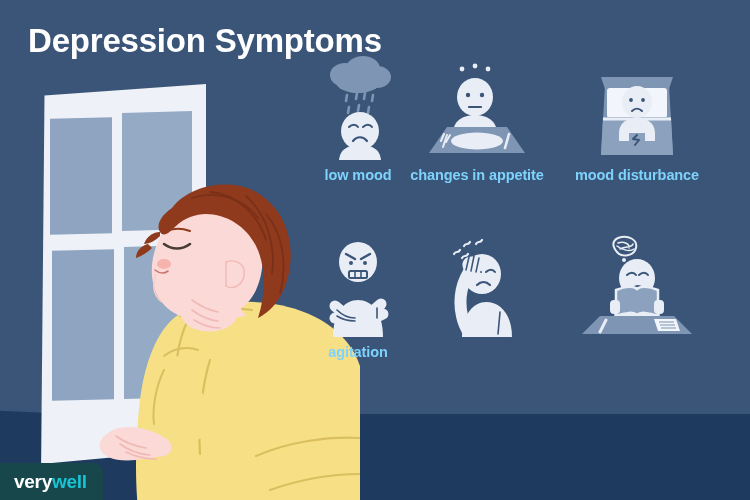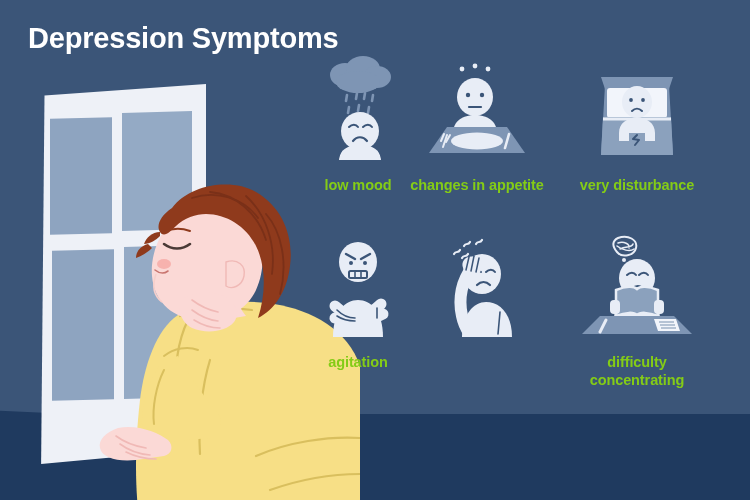--- a/index.html
+++ b/index.html
@@ -35,21 +35,21 @@
     left: 0; top: 386px;
     width: 330px; height: 40px;
     background: #1f3a5f;
     clip-path: polygon(0 100%, 0 62%, 100% 100%);
   }
 
   
   .title {
     position: absolute;
     left: 28px; top: 22px;
-    font-size: 29px;
+    font-size: 33px;
     font-weight: bold;
     color: #ffffff;
     letter-spacing: -0.2px;
     white-space: nowrap;
   }
 
   
   .logo {
     position: absolute;
     left: 0px; bottom: 0px;
@@ -96,24 +96,24 @@
     width: 150px;
     text-align: center;
   }
   .sym .art {
     height: 105px;
     display: flex;
     align-items: flex-end;
     justify-content: center;
   }
   .sym .label {
-    margin-top: 16px;
+    margin-top: 6px;
     font-size: 14.5px;
     font-weight: bold;
-    color: #84cc16;
+    color: #7dd3fc;
     line-height: 1.25;
     letter-spacing: -0.1px;
   }
   .sym.c0 { left: 283px; }
   .sym.c1 { left: 402px; }
   .sym.c2 { left: 562px; }
   .sym.r0 { top: 55px; }
   .sym.r1 { top: 232px; text-align: center; }
 </style>
 </head>
@@ -284,21 +284,21 @@
         <ellipse cx="60" cy="47" rx="15" ry="16" fill="#e8edf6"></ellipse>
         <circle cx="54" cy="45" r="1.9" fill="#3b5578"></circle>
         <circle cx="66" cy="45" r="1.9" fill="#3b5578"></circle>
         <path d="M55 56 C 58 53 62 53 65 56" stroke="#3b5578" stroke-width="2" fill="none" stroke-linecap="round"></path>
 
         <path d="M42 78 C 42 68 50 63 60 63 C 70 63 78 68 78 78 L 78 86 L 68 86 L 68 78 L 52 78 L 52 86 L 42 86 Z" fill="#e8edf6"></path>
 
         <path d="M60 80 L 56 84 L 62 85 L 58 90" stroke="#3b5578" stroke-width="2" fill="none" stroke-linecap="round" stroke-linejoin="round"></path>
       </svg>
     </div>
-    <div class="label">very disturbance</div>
+    <div class="label">mood disturbance</div>
   </div>
 
   <div class="sym r1 c0">
     <div class="art">
       <svg width="110" height="105" viewBox="0 0 110 105" xmlns="http://www.w3.org/2000/svg">
         <ellipse cx="55" cy="30" rx="19" ry="20" fill="#e8edf6"></ellipse>
 
         <path d="M43 22 L 52 27" stroke="#3b5578" stroke-width="2.4" stroke-linecap="round"></path>
         <path d="M67 22 L 58 27" stroke="#3b5578" stroke-width="2.4" stroke-linecap="round"></path>
         <circle cx="48" cy="31" r="2" fill="#3b5578"></circle>
@@ -380,17 +380,19 @@
         <line x1="34" y1="88" x2="28" y2="100" stroke="#e8edf6" stroke-width="3" stroke-linecap="round"></line>
 
         <polygon points="82,87 104,87 108,99 86,99" fill="#f2f5fb"></polygon>
         <g stroke="#8ba1bd" stroke-width="1.2">
           <line x1="87" y1="90" x2="102" y2="90"></line>
           <line x1="88" y1="93" x2="103" y2="93"></line>
           <line x1="89" y1="96" x2="104" y2="96"></line>
         </g>
       </svg>
     </div>
-    <div class="label">difficulty concentrating</div>
-  </div>
-
+  </div>
+
+  <div class="logo">
+    <span class="w1">very</span><span class="w2">well</span>
+  </div>
 
 </div>
 
 </body></html>

